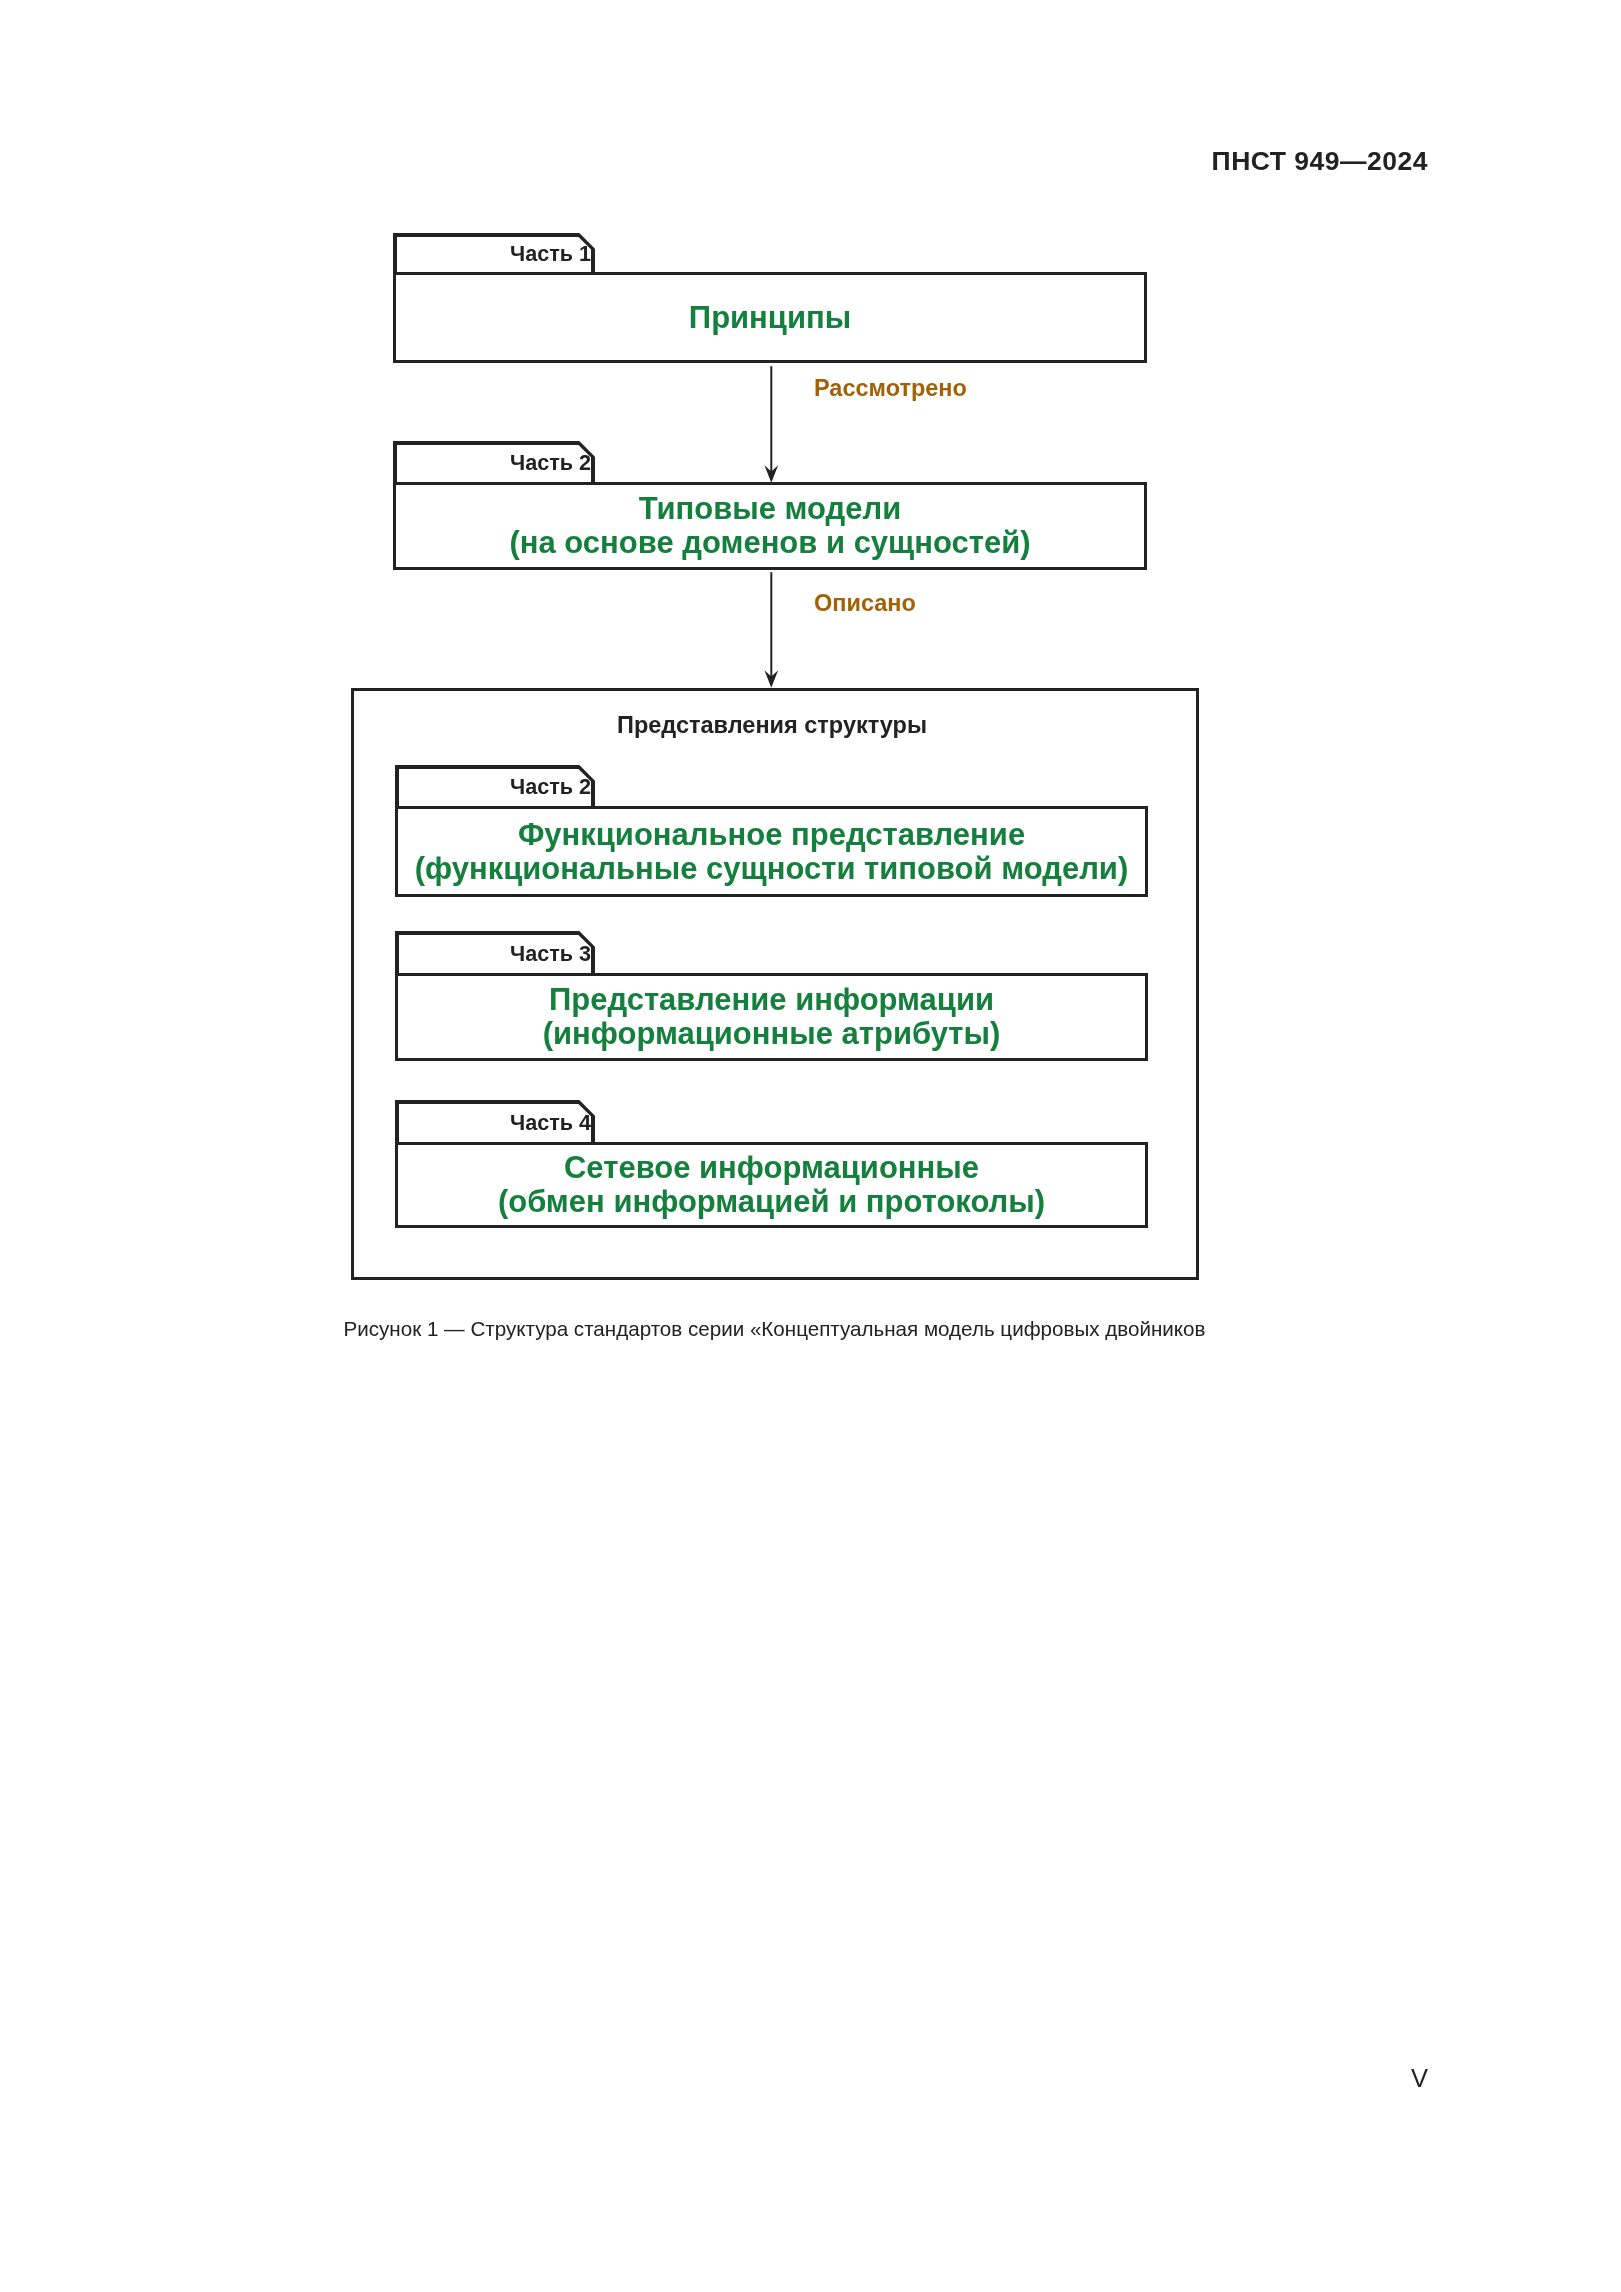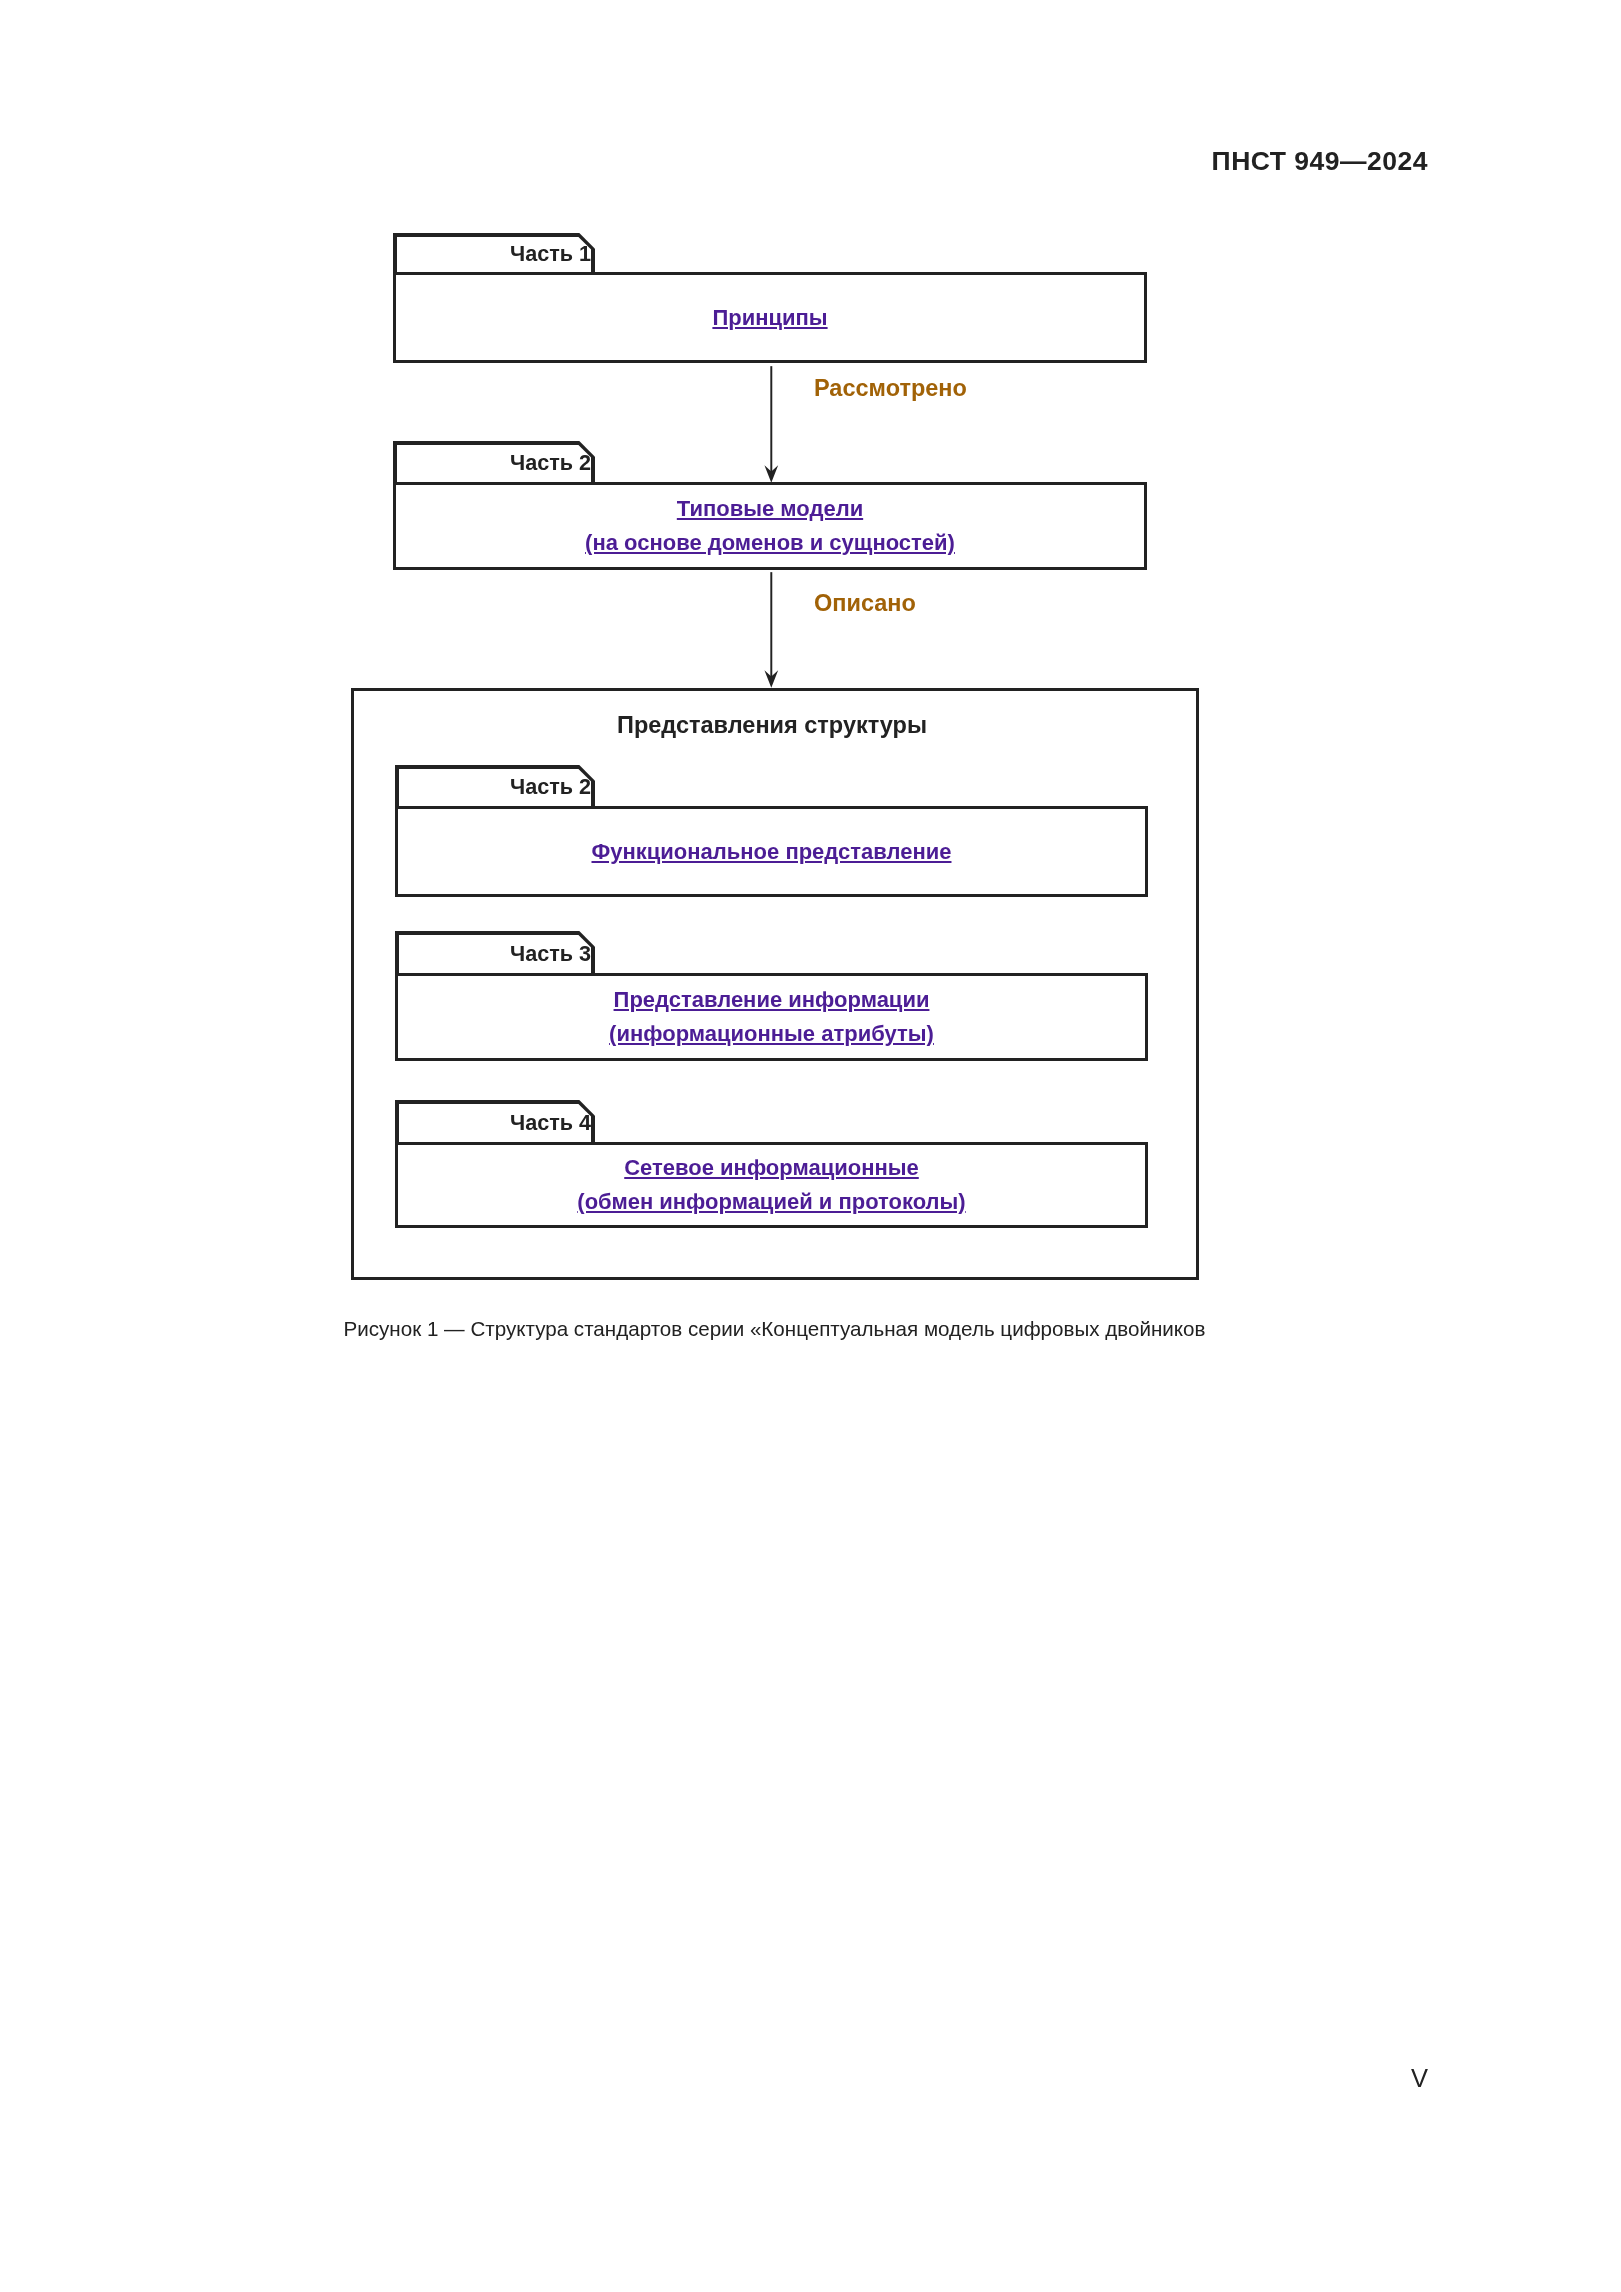--- a/index.html
+++ b/index.html
@@ -19,21 +19,21 @@
     clip-path: polygon(0 0, calc(100% - 15.7px) 0, 100% 15.7px, 100% 100%, 0 100%); }
   .pkg-tab-inner { position:absolute; left:3.9px; top:3.9px; right:3.9px; bottom:0;
     background:#ffffff;
     clip-path: polygon(0 0, calc(100% - 12.7px) 0, 100% 12.7px, 100% 100%, 0 100%);
     display:flex; align-items:center; justify-content:flex-end; }
   .pkg-tab-label { font-size:21.6px; font-weight:bold; color:#222; }
 
   .pkg-box { position:absolute; border:3.9px solid #222222; background:#ffffff;
     display:flex; flex-direction:column; align-items:center; justify-content:center;
     text-align:center; }
-  .pkg-title, .pkg-subtitle { font-size:22px; font-weight:bold; line-height:34px; color:#4c1d95;text-decoration:underline; }
+  .pkg-title, .pkg-subtitle { font-size:31px; font-weight:bold; line-height:34px; color:#15803d; }
 
   .container-box { position:absolute; left:351px; top:688px; width:842px; height:586px;
     border:3.9px solid #222222; background:#ffffff; }
   .container-title { position:absolute; left:351px; top:712px; width:842px;
     text-align:center; font-size:23.5px; font-weight:bold; color:#222; }
 
   .arrow { position:absolute; }
   .arrow-label { position:absolute; font-size:23.5px; font-weight:bold; color:#a16207; white-space:nowrap; }
 
   .caption { position:absolute; left:294px; top:1313px; width:961px;
@@ -84,20 +84,21 @@
     <div class="container-box"></div>
     <div class="container-title">Представления структуры</div>
 
     <div class="pkg-tab" style="left:395px; top:765px; width:200px; height:41px">
       <div class="pkg-tab-inner">
         <span class="pkg-tab-label">Часть 2</span>
       </div>
     </div>
     <div class="pkg-box" style="left:395px; top:806px; width:747px; height:85px">
       <div class="pkg-title">Функциональное представление</div>
+      <div class="pkg-subtitle">(функциональные сущности типовой модели)</div>
     </div>
 
     <div class="pkg-tab" style="left:395px; top:931px; width:200px; height:42px">
       <div class="pkg-tab-inner">
         <span class="pkg-tab-label">Часть 3</span>
       </div>
     </div>
     <div class="pkg-box" style="left:395px; top:973px; width:747px; height:82px">
       <div class="pkg-title">Представление информации</div>
       <div class="pkg-subtitle">(информационные атрибуты)</div>

